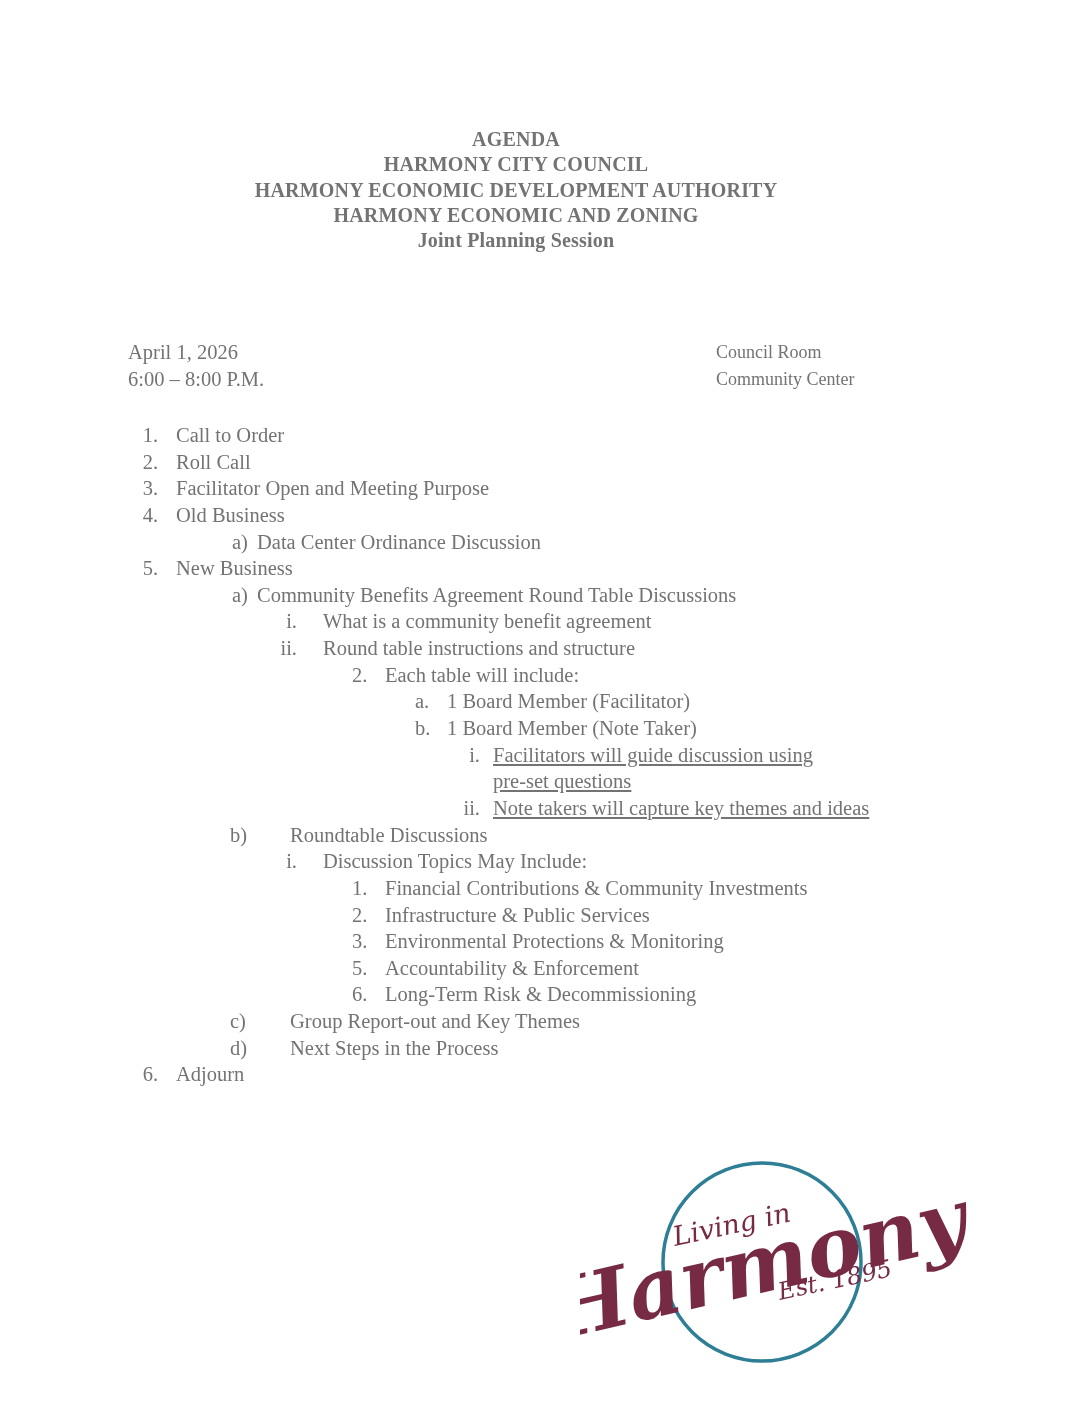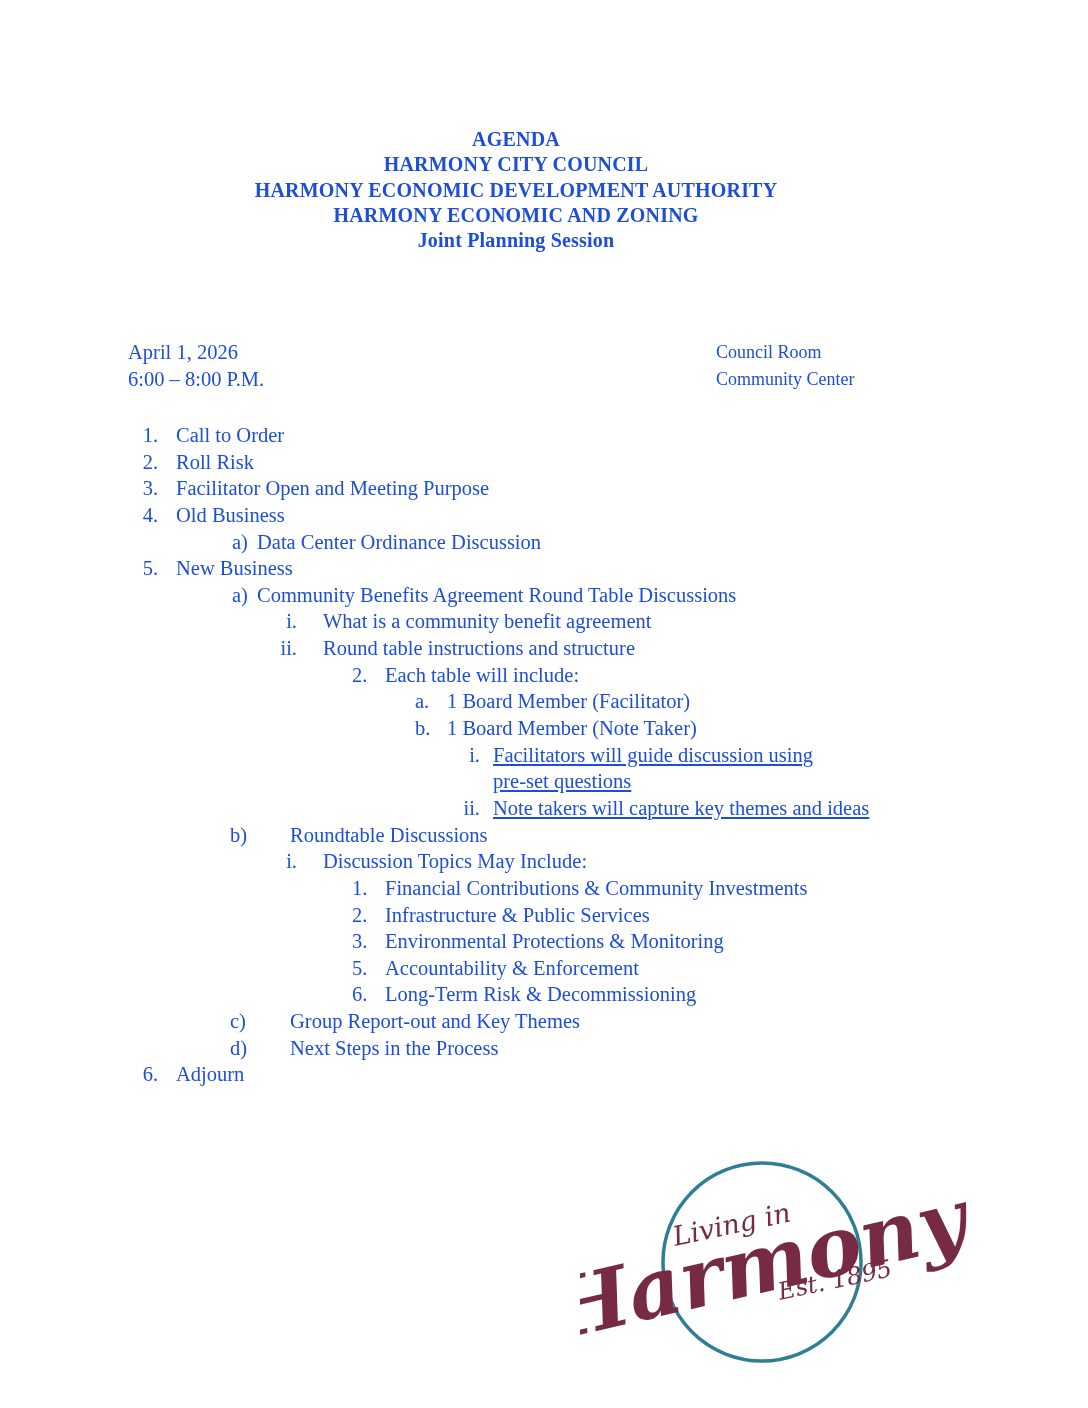--- a/index.html
+++ b/index.html
@@ -1,21 +1,21 @@
 <!DOCTYPE html>
 <html><head>
 <meta charset="utf-8">
 <style>
   html,body{margin:0;padding:0;background:#e8e8e8;}
   .page{
     position:relative;
     width:1088px;height:1408px;
     background:#ffffff;
     font-family:"Liberation Serif", serif;
-    color:#1d4ed8;
+    color:#737373;
     overflow:hidden;
     margin:0 auto;
   }
   
   .doc-header{
     position:absolute;
     top:127px;left:0;right:0;
     padding-right:56px;
     text-align:center;
     font-weight:bold;
@@ -76,21 +76,21 @@
     <div>6:00 – 8:00 P.M.</div>
   </div>
 
   <div class="info-right">
     <div>Council Room</div>
     <div>Community Center</div>
   </div>
 
   <div class="agenda">
     <div class="row lvl1"><span class="marker">1.</span><span class="text">Call to Order</span></div>
-    <div class="row lvl1"><span class="marker">2.</span><span class="text">Roll Risk</span></div>
+    <div class="row lvl1"><span class="marker">2.</span><span class="text">Roll Call</span></div>
     <div class="row lvl1"><span class="marker">3.</span><span class="text">Facilitator Open and Meeting Purpose</span></div>
     <div class="row lvl1"><span class="marker">4.</span><span class="text">Old Business</span></div>
     <div class="row lvl2a"><span class="marker">a)</span><span class="text">Data Center Ordinance Discussion</span></div>
     <div class="row lvl1"><span class="marker">5.</span><span class="text">New Business</span></div>
     <div class="row lvl2a"><span class="marker">a)</span><span class="text">Community Benefits Agreement Round Table Discussions</span></div>
     <div class="row lvl3"><span class="marker">i.</span><span class="text">What is a community benefit agreement</span></div>
     <div class="row lvl3"><span class="marker">ii.</span><span class="text">Round table instructions and structure</span></div>
     <div class="row lvl4"><span class="marker">2.</span><span class="text">Each table will include:</span></div>
     <div class="row lvl5"><span class="marker">a.</span><span class="text">1 Board Member (Facilitator)</span></div>
     <div class="row lvl5"><span class="marker">b.</span><span class="text">1 Board Member (Note Taker)</span></div>

